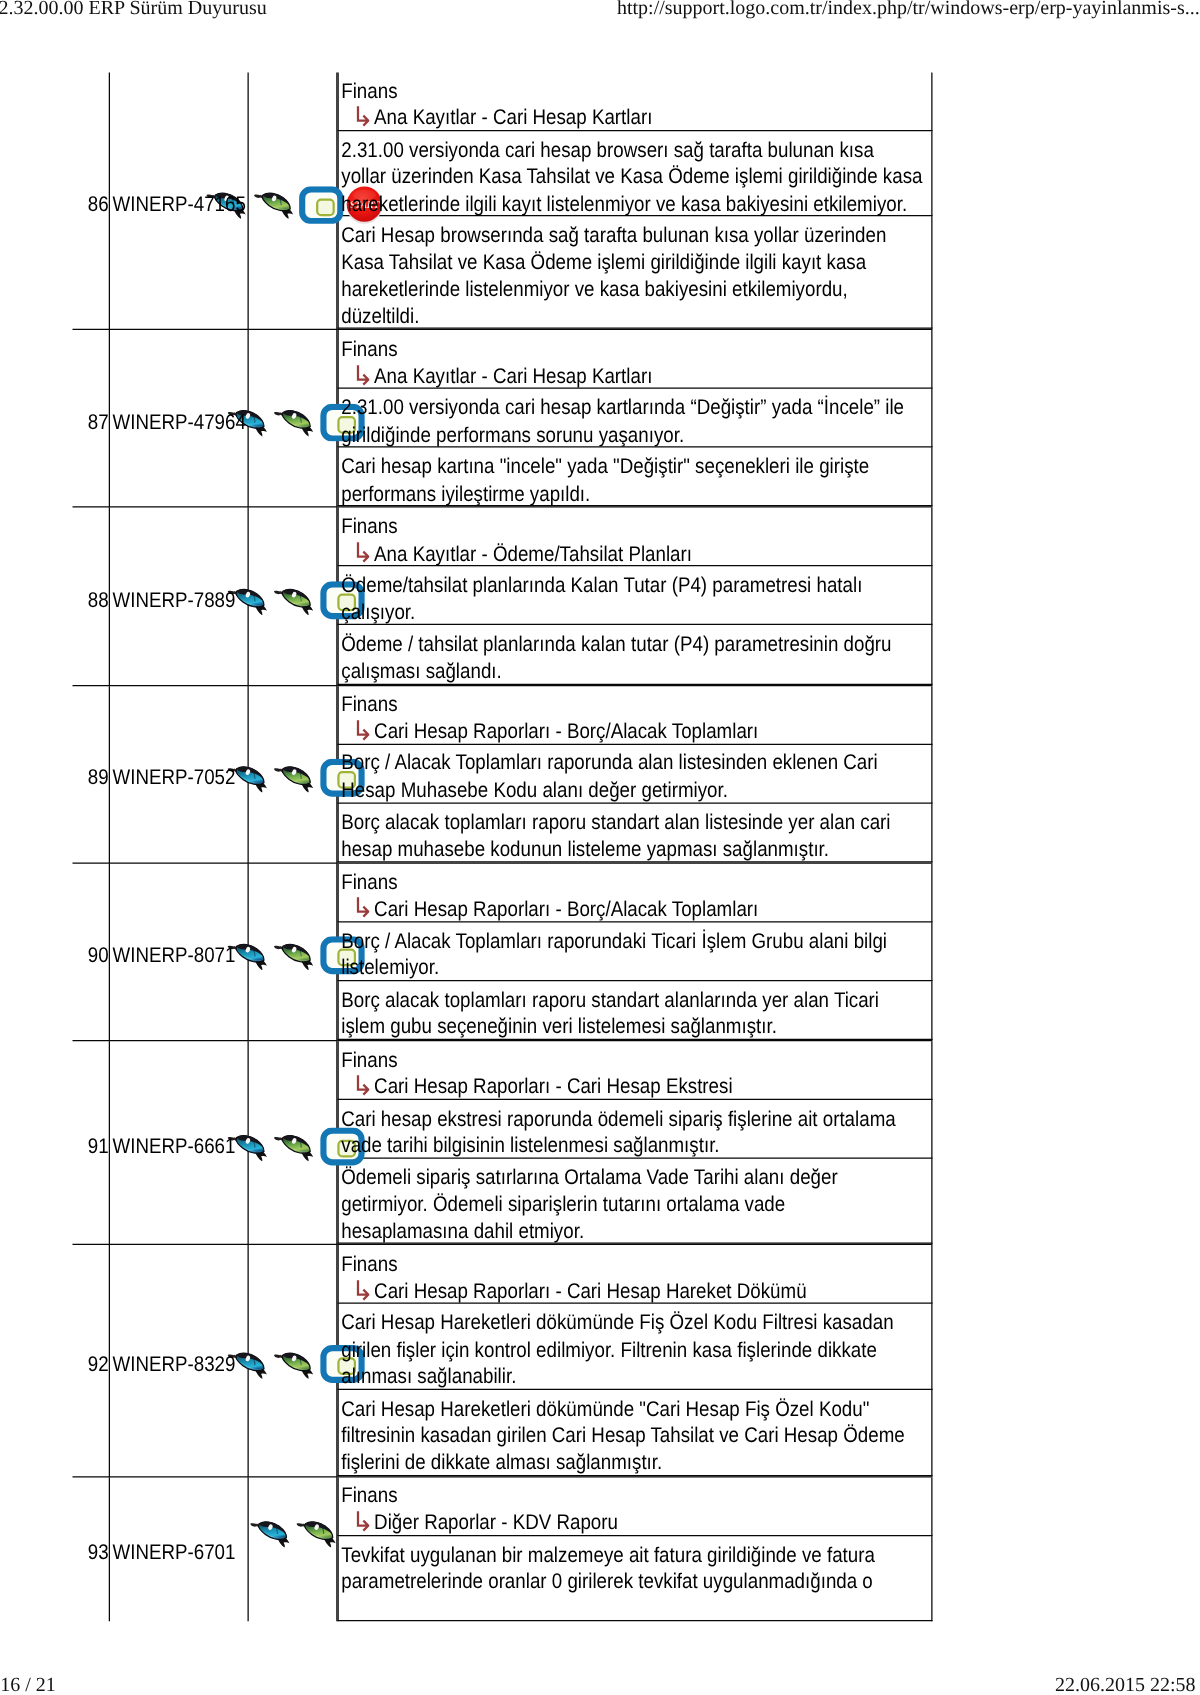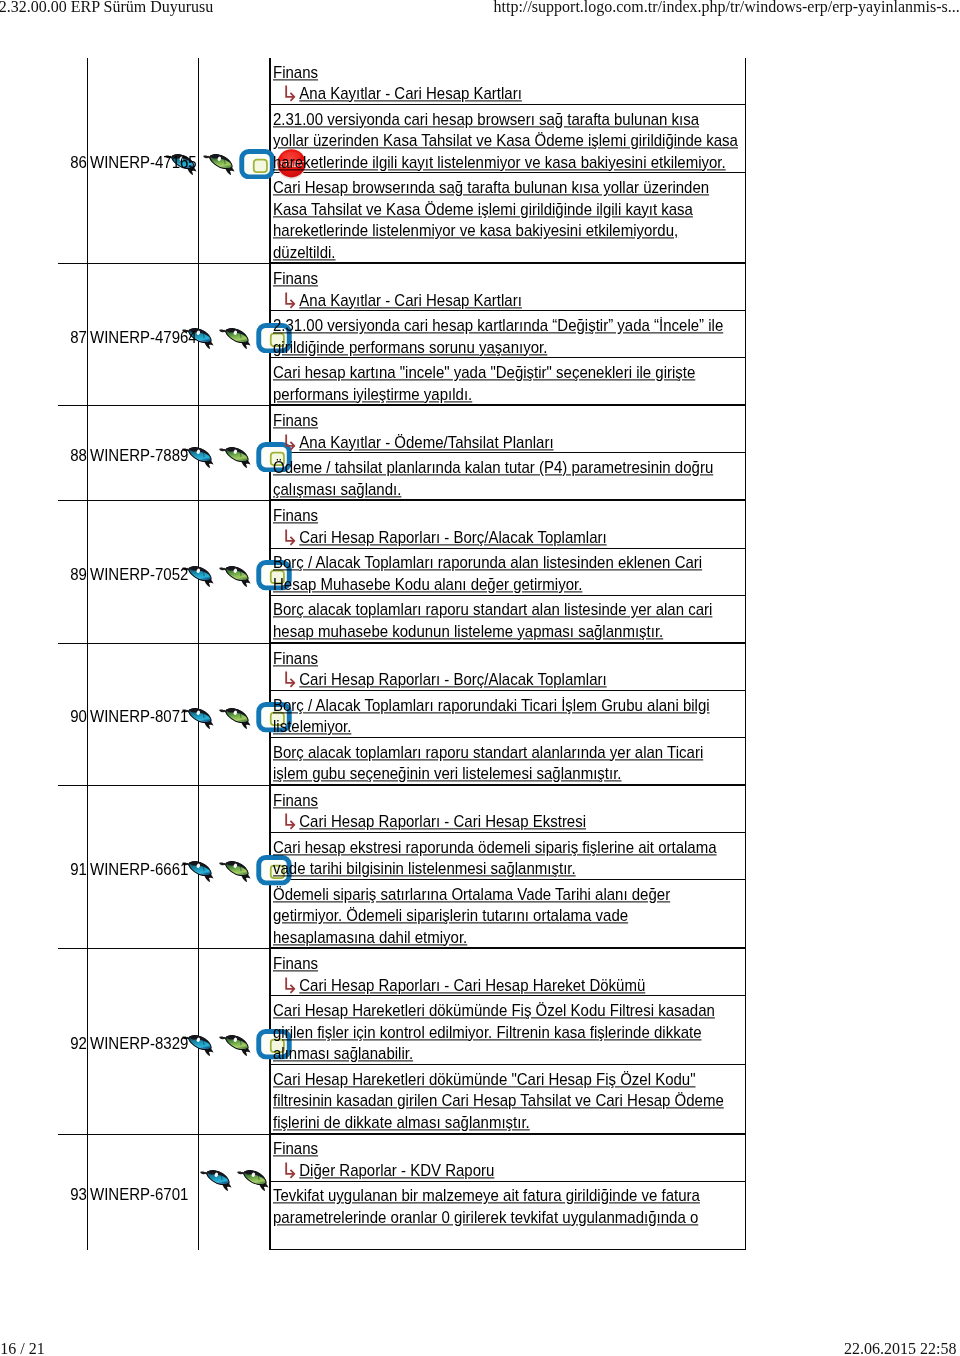--- a/index.html
+++ b/index.html
@@ -13,21 +13,21 @@
   .hdr-left{position:absolute;left:-1.2px;top:-0.8px;white-space:nowrap;}
   .hdr-right{position:absolute;left:493.6px;top:-0.8px;white-space:nowrap;}
   .page-footer{position:absolute;left:0;top:1340.6px;width:960px;height:30px;
        font-family:"Liberation Serif",serif;font-size:16px;line-height:16px;color:#121212;}
   .ftr-left{position:absolute;left:0.2px;top:0;}
   .ftr-right{position:absolute;left:844px;top:0;white-space:nowrap;}
 
   .rn-table{position:absolute;left:58px;top:57.6px;width:687.5px;border-collapse:collapse;
        table-layout:fixed;}
   .rn-table > tbody > tr > td{padding:0;vertical-align:middle;
-       border-top:1.3px solid #070707;border-bottom:1.3px solid #070707;text-decoration:underline;}
+       border-top:1.3px solid #070707;border-bottom:1.3px solid #070707;}
   .rn-table > tbody > tr:first-child > td{border-top:none;}
   .rn-table > tbody > tr:last-child > td{border-bottom:none;}
   .c-idx{width:29px;text-align:right;font-size:17px;padding:2.5px 0.4px 0 0 !important;line-height:19px;
          border-right:1.15px solid #070707;}
   .c-idx > span, .c-id > span{display:inline-block;transform:translateY(1.4px) scaleX(0.882353);transform-origin:right top;}
   .c-id > span{transform-origin:left top;}
   .c-id{width:108.4px;text-align:left;font-size:17px;padding:2.5px 0 0 1.2px !important;line-height:19px;white-space:nowrap;overflow:visible;
         border-right:1.15px solid #070707;}
   .c-icons{width:70.2px;border-right:1.15px solid #070707;}
   .c-body{width:476px;vertical-align:top;}
@@ -348,20 +348,25 @@
       <tr>
                 <td>
                   <div class="sc">
         <span class="mod">Finans</span>
         <span class="pth"><span class="arrow">↳</span><span>Ana Kayıtlar - Ödeme/Tahsilat Planları</span></span>
       </div>
                 </td>
               </tr>
       <tr>
                 <td>
+                  <div class="sc"><span>Ödeme/tahsilat planlarında Kalan Tutar (P4) parametresi hatalı</span><br><span>çalışıyor.</span><br></div>
+                </td>
+              </tr>
+      <tr>
+                <td>
                   <div class="sc"><span>Ödeme / tahsilat planlarında kalan tutar (P4) parametresinin doğru</span><br><span>çalışması sağlandı.</span><br></div>
                 </td>
               </tr>
       </tbody>
           </table>
     </td>
   </tr>
   <tr>
     <td class="c-idx"><span>89</span></td>
     <td class="c-id"><span>WINERP-7052</span></td>

